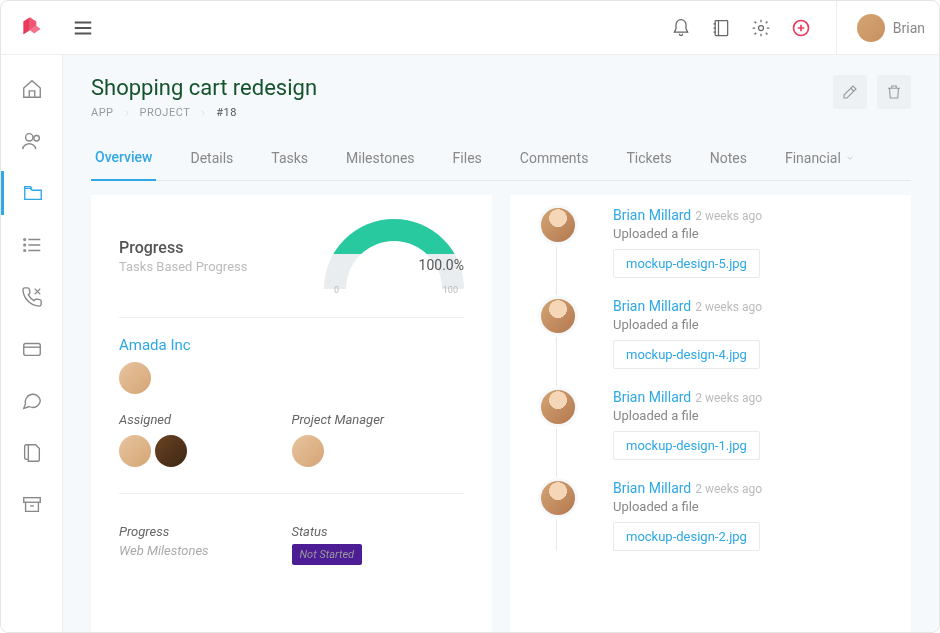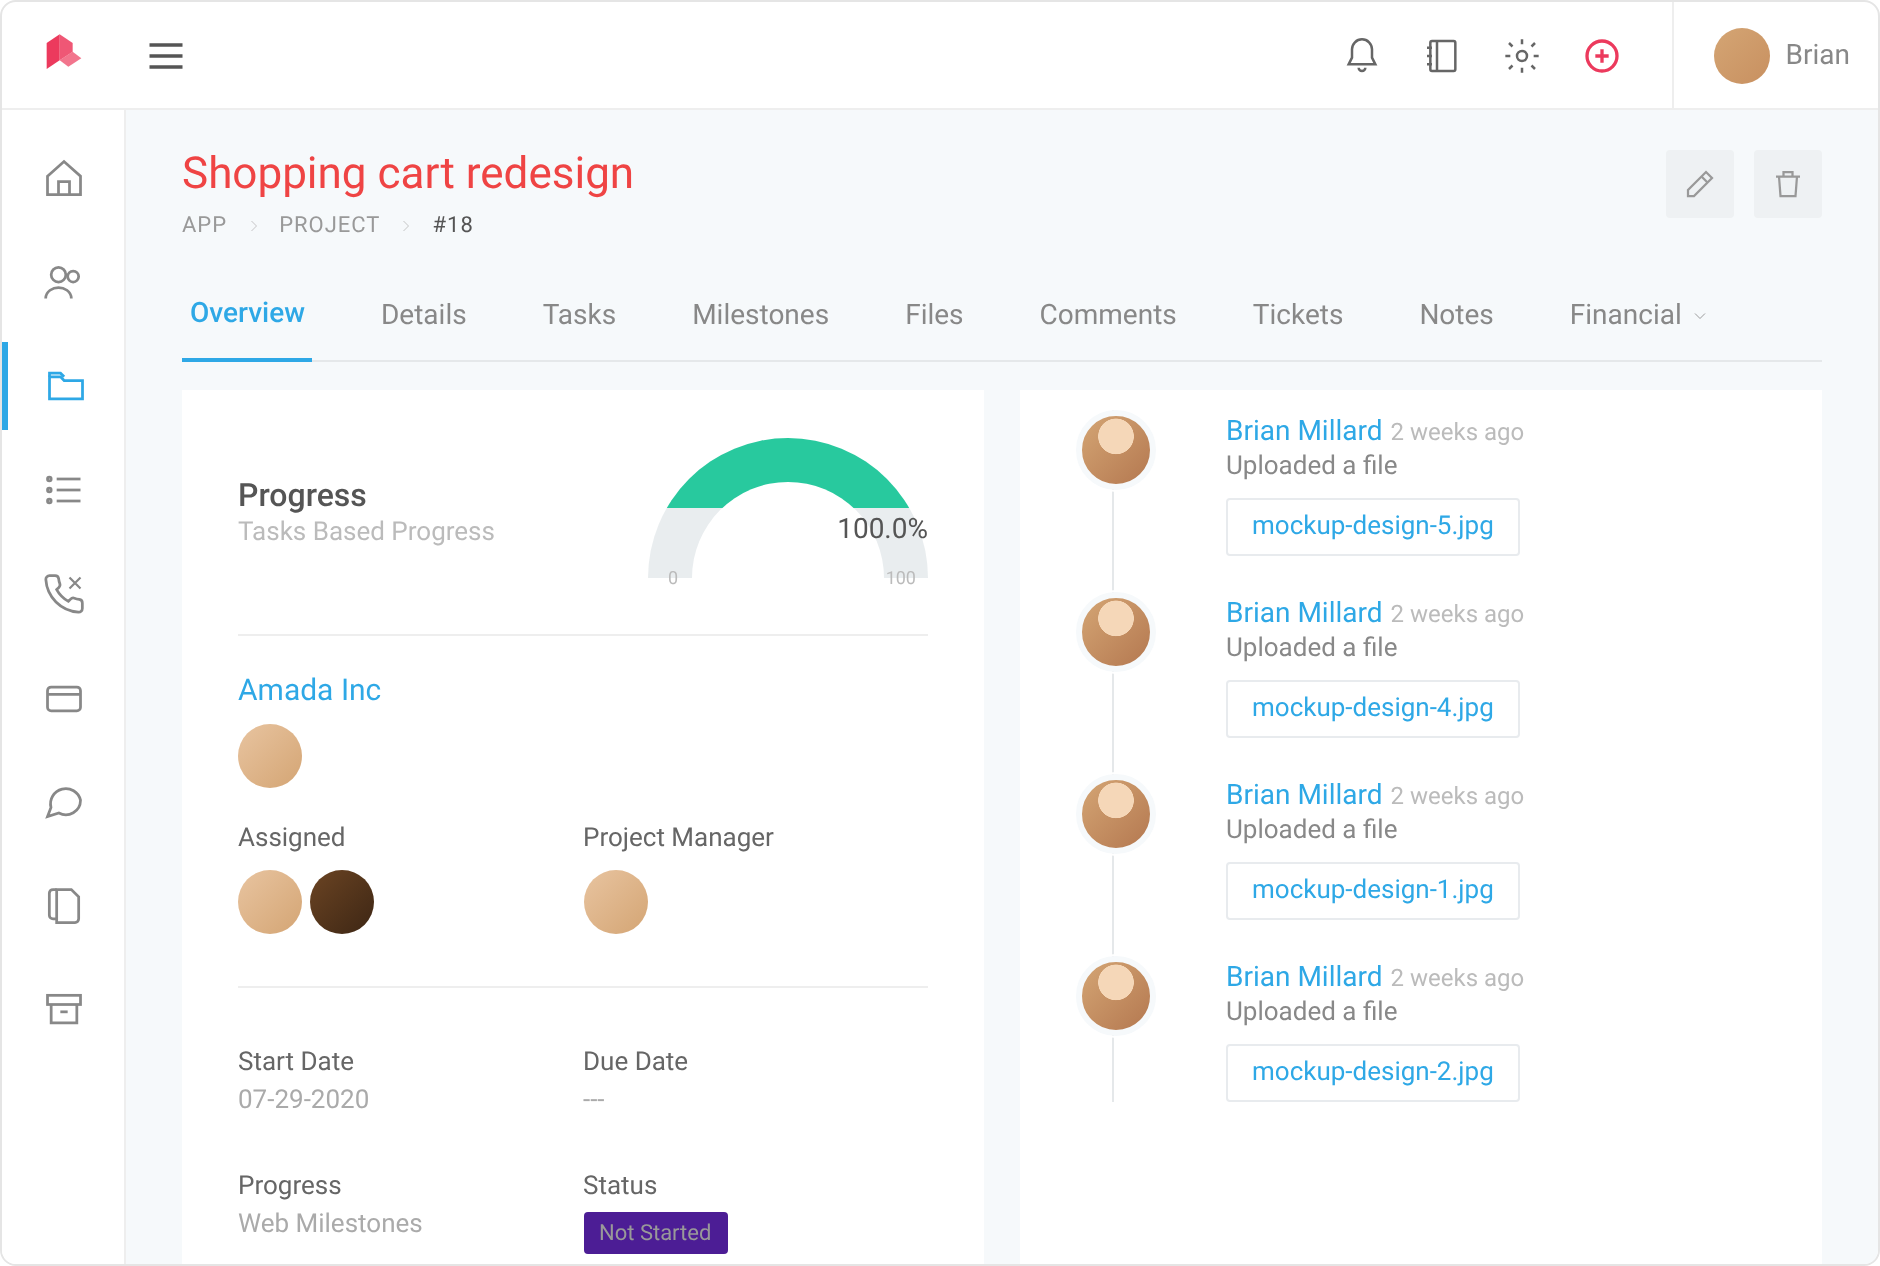--- a/index.html
+++ b/index.html
@@ -18,21 +18,21 @@
 .avatar-sm { width: 28px; height: 28px; border-radius: 50%; background: linear-gradient(135deg,#d4a574,#c89060); display:inline-block; }
 .user-name { color: #888; font-size: 14px; }
 .shell { display: flex; flex: 1; min-height: 0; }
 .sidebar { width: 62px; border-right: 1px solid #eee; background: #fff; padding-top: 12px; display: flex; flex-direction: column; gap: 8px; align-items: center; }
 .side-item { width: 62px; height: 44px; display: flex; align-items: center; justify-content: center; cursor: pointer; }
 .side-item svg { width: 22px; height: 22px; stroke: #888; fill: none; stroke-width: 1.5; }
 .side-item.active { border-left: 3px solid #2ea8e6; }
 .side-item.active svg { stroke: #2ea8e6; }
 .content { flex: 1; background: #f6f9fb; padding: 20px 28px 0 28px; overflow: hidden; display: flex; flex-direction: column; }
 .page-head { display: flex; align-items: flex-start; justify-content: space-between; }
-.title { color: #ef4444; font-size: 22px; font-weight: 400; margin-bottom: 6px; }
+.title { color: #14532d; font-size: 22px; font-weight: 400; margin-bottom: 6px; }
 .breadcrumb { font-size: 11px; color: #999; letter-spacing: .5px; display: flex; align-items: center; gap: 8px; }
 .breadcrumb .crumb-id { color: #555; }
 .head-actions { display: flex; gap: 10px; }
 .head-btn { width: 34px; height: 34px; background: #eef1f3; border-radius: 2px; display: flex; align-items: center; justify-content: center; cursor: pointer; }
 .head-btn svg { width: 18px; height: 18px; stroke: #999; fill: none; }
 .tabs { display: flex; gap: 30px; margin-top: 30px; border-bottom: 1px solid #e5e8ea; }
 .tab { padding: 0 4px 14px 4px; font-size: 14px; color: #888; cursor: pointer; display: flex; align-items: center; gap: 4px; }
 .tab.active { color: #2ea8e6; font-weight: 500; border-bottom: 2px solid #2ea8e6; margin-bottom: -1px; }
 .panels { display: flex; gap: 18px; margin-top: 14px; flex: 1; min-height: 0; }
 .card { background: #fff; flex: 1; padding: 24px 28px; overflow: hidden; }
@@ -43,21 +43,21 @@
 .gauge-wrap { position: relative; width: 140px; height: 74px; }
 .gauge-fill { position:absolute; inset:0; width:140px; height:70px; border-radius:70px 70px 0 0; background: conic-gradient(from -90deg,#28c99e 0 180deg,#e9edef 0); }
 .gauge-mask { position:absolute; left:22px; top:22px; width:96px; height:48px; background:#fff; border-radius:48px 48px 0 0; }
 .gauge-text { position: absolute; left: 0; right: 0; top: 38px; text-align: right; font-size: 14px; color: #555; }
 .gauge-min,.gauge-max { position:absolute; bottom:-2px; font-size:9px; color:#bbb; }
 .gauge-min{ left:10px; } .gauge-max{ right:6px; }
 .client-block { padding: 18px 0 22px 0; border-bottom: 1px solid #eee; }
 .client-name { color: #2ea8e6; font-size: 15px; margin-bottom: 8px; }
 .avatar-md { width: 32px; height: 32px; border-radius: 50%; display:inline-block; background: linear-gradient(135deg,#e8c4a0,#d4a574); }
 .avatar-row { display:flex; gap:4px; }
-.two-col { display: flex; margin-top: 14px; }
+.two-col { display: flex; margin-top: 14px; font-style: italic; }
 .two-col > div { flex: 1; }
 .label { color: #666; font-size: 13px; margin-bottom: 8px; }
 .dates-block { padding-top: 16px; }
 .kv { margin-bottom: 14px; }
 .kv .k { color: #666; font-size: 13px; margin-bottom: 4px; }
 .kv .v { color: #aaa; font-size: 13px; }
 .status-chip { display:inline-block; background:#4c1d95; color:#999; font-size:11px; padding:4px 8px; border-radius:2px; }
 .timeline { position: relative; padding-left: 32px; }
 .timeline::before { content:""; position:absolute; left:18px; top:0; bottom:0; width:1px; background:#e5e8ea; }
 .activity { display: flex; gap: 23px; margin-bottom: 18px; }
@@ -267,30 +267,20 @@
               <div>
                 <div class="label">Project Manager</div>
                 <span class="avatar-md"></span>
               </div>
             </div>
           </div>
 
           <div class="dates-block">
             <div class="two-col">
               <div class="kv">
-                <div class="k">Start Date</div>
-                <div class="v">07-29-2020</div>
-              </div>
-              <div class="kv">
-                <div class="k">Due Date</div>
-                <div class="v">---</div>
-              </div>
-            </div>
-            <div class="two-col">
-              <div class="kv">
                 <div class="k">Progress</div>
                 <div class="v">Web Milestones</div>
               </div>
               <div class="kv">
                 <div class="k">Status</div>
                 <div><span class="status-chip">Not Started</span></div>
               </div>
             </div>
           </div>
         </div>

